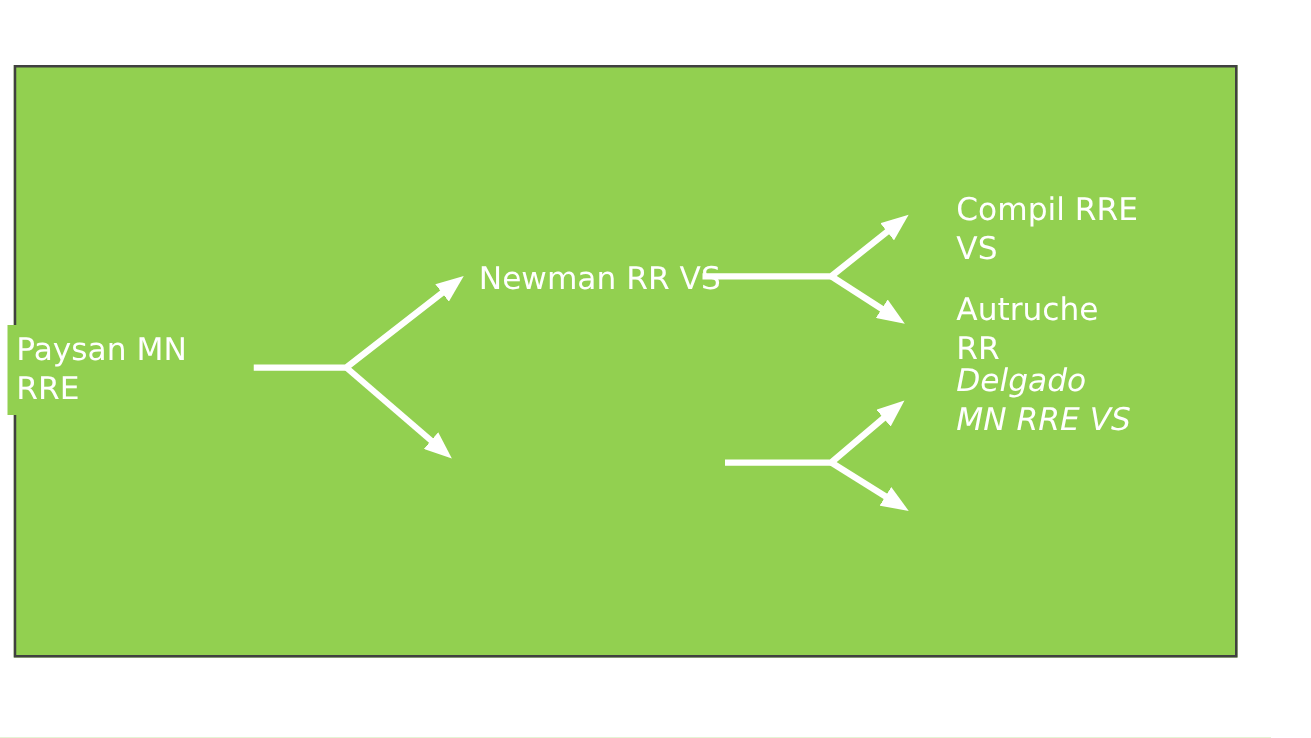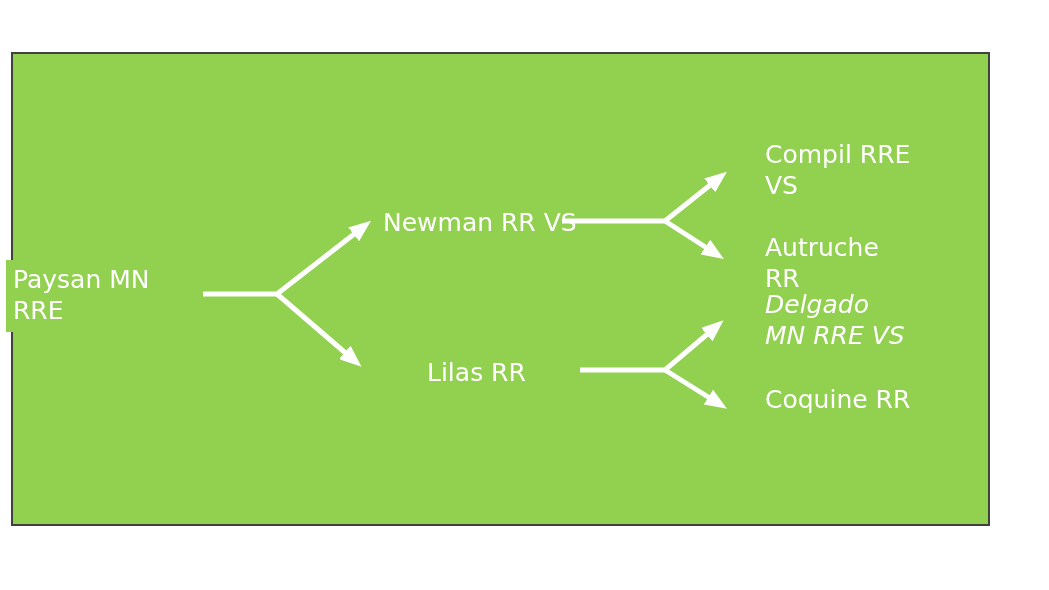--- a/index.html
+++ b/index.html
@@ -60,21 +60,21 @@
     z-index: 4;
     color: var(--text, #ffffff);
     font-size: 25px;
     line-height: 31px;
     white-space: pre-line;
     cursor: default;
   }
   .node-paysan  { left: 13px;  top: 264px; width: 180px; }
   .node-newman  { left: 383px; top: 207px; }
   .node-lilas   { left: 427px; top: 357px; }
-  .node-compil  { left: 765px; top: 139px; }
+  .node-compil  { left: 765px; top: 152px; }
   .node-autruche{ left: 765px; top: 232px; }
   .node-delgado { left: 765px; top: 289px; font-style: italic; }
   .node-coquine { left: 765px; top: 384px; }
 </style>
 </head>
 <body>
 
 <div class="canvas">
 
   <div class="slide"></div>
@@ -91,22 +91,20 @@
     <path class="link" d="M277,294 L349,356" marker-end="url(#ah)"></path>
     <path class="link" d="M562,221 L665,221 L714,182" marker-end="url(#ah)"></path>
     <path class="link" d="M665,221 L710,250" marker-end="url(#ah)"></path>
     <path class="link" d="M580,370 L665,370 L711,331" marker-end="url(#ah)"></path>
     <path class="link" d="M665,370 L713,400" marker-end="url(#ah)"></path>
   </svg>
 
   <div class="node node-paysan">Paysan MN
 RRE</div>
   <div class="node node-newman">Newman RR VS</div>
-  <div class="node node-lilas">Lilas RR</div>
   <div class="node node-compil">Compil RRE
 VS</div>
   <div class="node node-autruche">Autruche
 RR</div>
   <div class="node node-delgado">Delgado
 MN RRE VS</div>
-  <div class="node node-coquine">Coquine RR</div>
 
 </div>
 
 </body></html>

